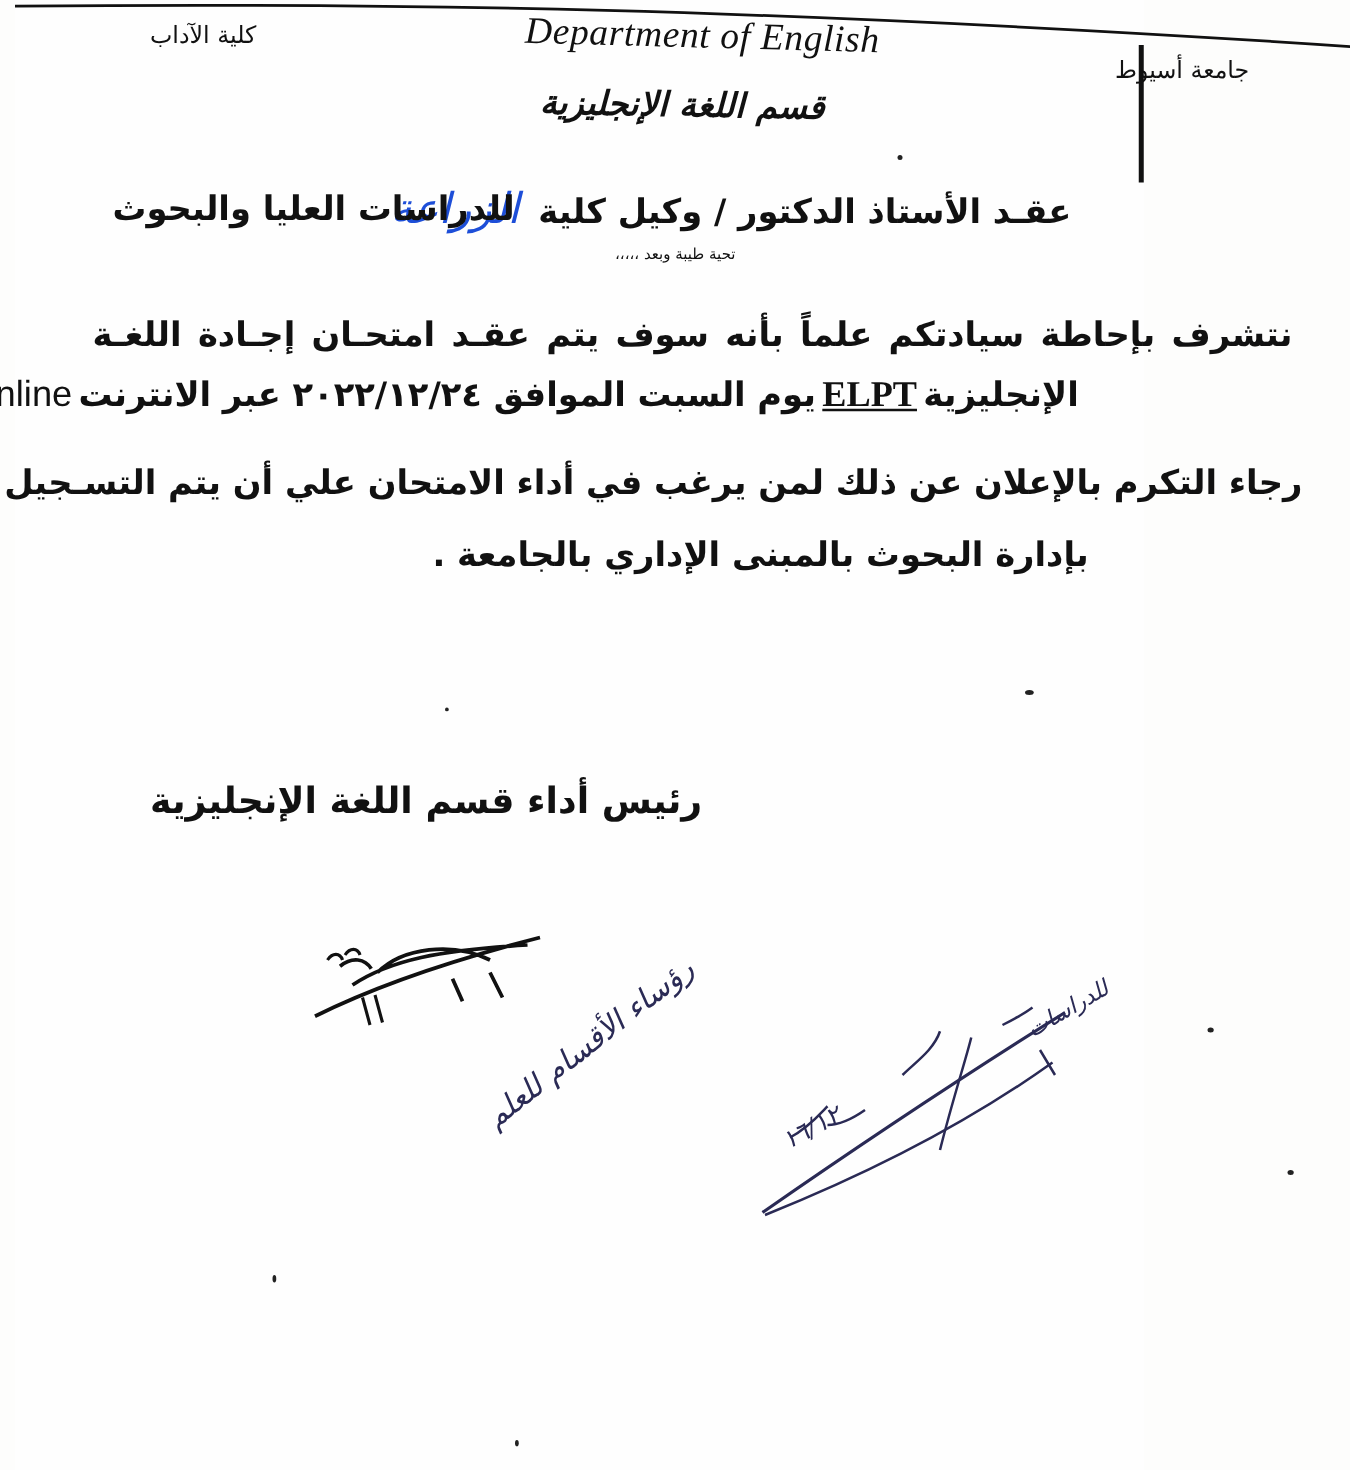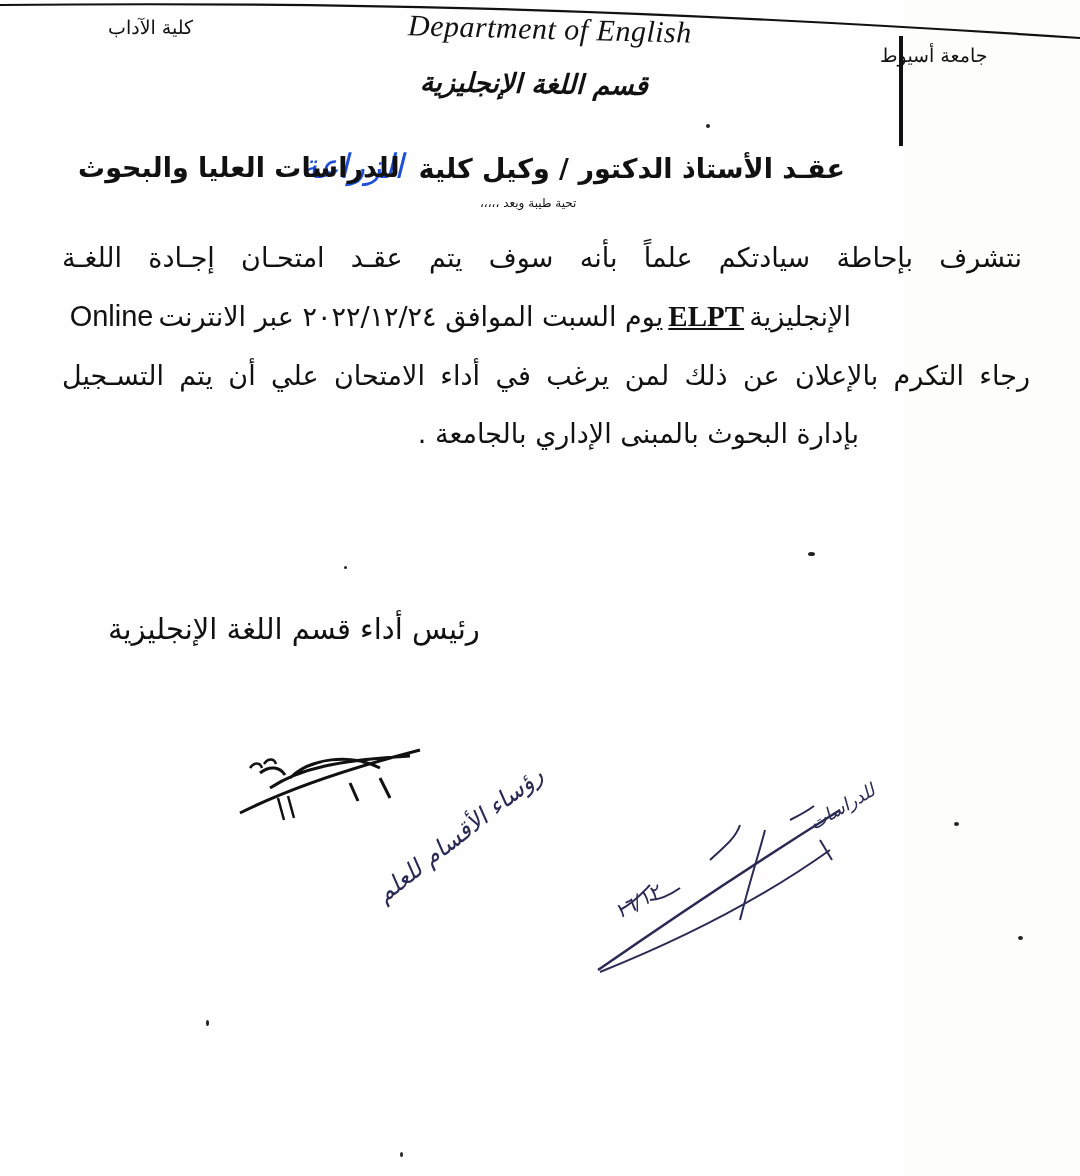--- a/index.html
+++ b/index.html
@@ -1,26 +1,26 @@
 <!DOCTYPE html>
 <html><head>
 <meta charset="utf-8">
 <style>
   html,body{margin:0;padding:0;}
   body{width:1080px;height:1176px;background:#fdfdfc;position:relative;overflow:hidden;
        font-family:"DejaVu Sans","Liberation Sans",sans-serif;color:#111;}
-  .page{position:absolute;left:0;top:0;width:903px;height:1176px;background:#fefefe;}
+  .page{position:absolute;left:12px;top:0;width:903px;height:1176px;background:#fefefe;}
   .topline{position:absolute;left:0;top:0;width:1080px;height:40px;}
   .rightedge{position:absolute;right:0;top:36px;width:4px;height:110px;background:#111;}
   .abs{position:absolute;white-space:nowrap;}
   .ar{direction:rtl;}
   .hdr-small{font-family:"DejaVu Serif","Liberation Serif",serif;font-size:19px;}
   .dept-en{font-family:"Liberation Serif","DejaVu Serif",serif;font-style:italic;font-size:30px;letter-spacing:0.5px;}
   .dept-ar{font-family:"DejaVu Serif","Liberation Serif",serif;font-style:italic;font-weight:bold;font-size:27px;}
-  .body-text{font-family:"DejaVu Sans","Liberation Sans",sans-serif;font-size:27px;font-weight:normal;}
+  .body-text{font-family:"DejaVu Sans","Liberation Sans",sans-serif;font-size:27px;font-weight:bold;margin-top:11px;}
   .bold-ar{font-family:"DejaVu Sans","Liberation Sans",sans-serif;font-weight:bold;font-size:27px;}
   .greet{font-family:"DejaVu Sans","Liberation Sans",sans-serif;font-size:12px;text-align:center;}
   .hand{font-family:Liberation Sans, sans-serif;color:#1d4ed8;font-size:34px;font-style:italic;}
   .ltr-en{font-family:Liberation Sans, sans-serif;font-size:29px;}
   .elpt{font-family:"Liberation Serif",serif;font-weight:bold;text-decoration:underline;font-size:29px;}
   .just{display:block;text-align:justify;text-align-last:justify;}
   .speck{position:absolute;background:#222;border-radius:50%;}
   svg.sig{position:absolute;overflow:visible;}
 </style>
 </head>

